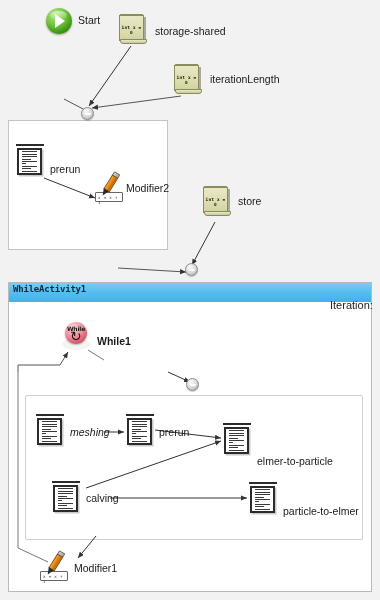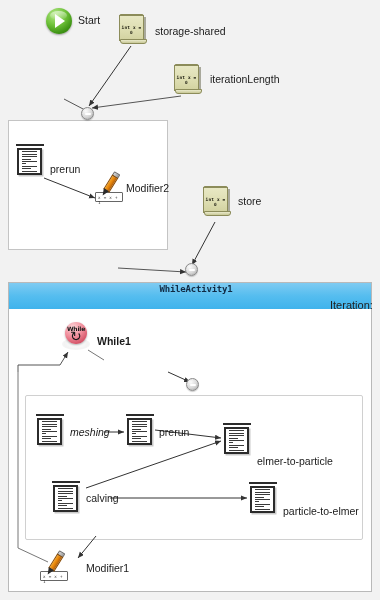--- a/index.html
+++ b/index.html
@@ -209,30 +209,29 @@
     z-index: 2;
   }
   .while-panel {
     position: absolute;
     background: #ffffff;
     border: 1px solid #b9b9b9;
     z-index: 2;
   }
   .while-title {
     position: absolute; left: 0; top: 0;
-    height: 26px; width: 100%;
+    height: 19px; width: 100%;
     background: linear-gradient(to bottom, #7ecbf2 0%, #55bdef 50%, #3fb3ec 100%);
     color: #102a44;
     font-family: "DejaVu Sans Mono", monospace;
     font-size: 9px; font-weight: bold;
     line-height: 13px;
-    padding-left: 12px;
+    padding-left: 4px;
     letter-spacing: -.2px;
     z-index: 6;
-    text-align: center;
   }
   .iteration-label {
     position: absolute;
     font-size: 11px; color: #222;
     z-index: 6;
   }
   .inner-box {
     position: absolute;
     background: #ffffff;
     border: 1px solid #d0d0d0;
@@ -488,15 +487,15 @@
       <div class="exprbox">
         <span>x = x + 1</span>
       </div>
       <div class="pencil">
         <div class="cap"></div>
           <div class="body"></div>
           <div class="tip"></div>
       </div>
     </div>
   </div>
-  <div class="label" style="left:86px; top:563px;">Modifier1</div>
+  <div class="label" style="left:74px; top:563px;">Modifier1</div>
 
 </div>
 
 </body></html>

